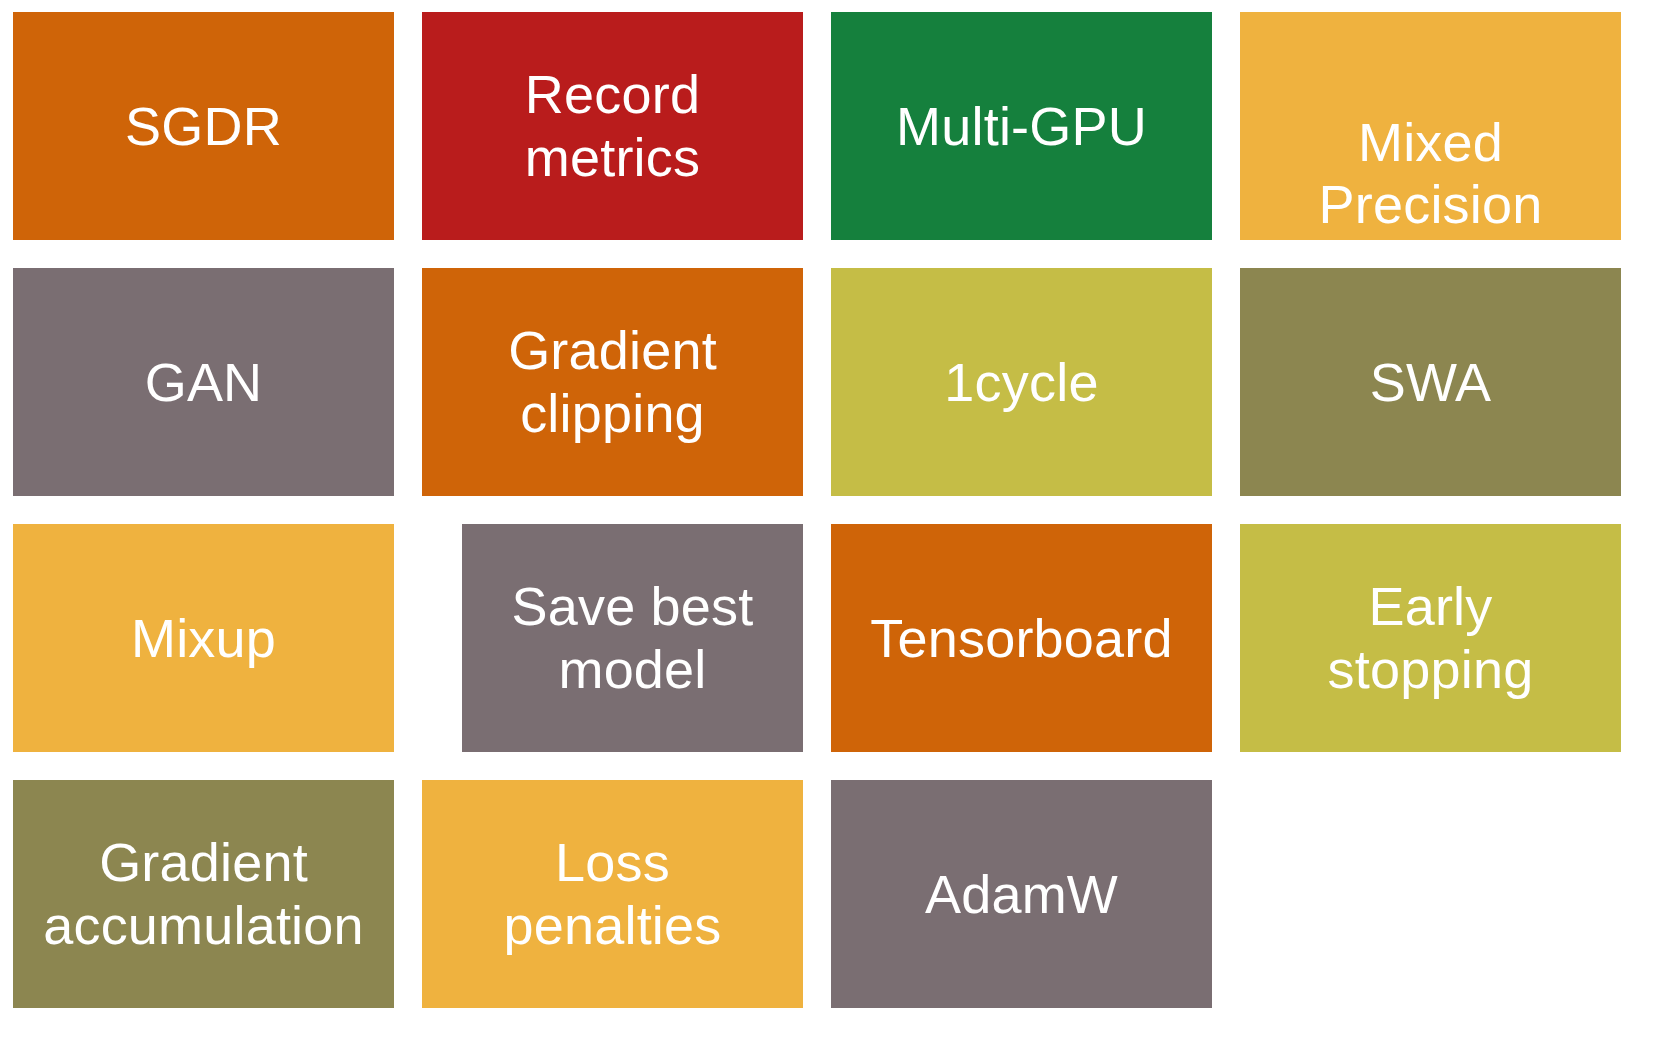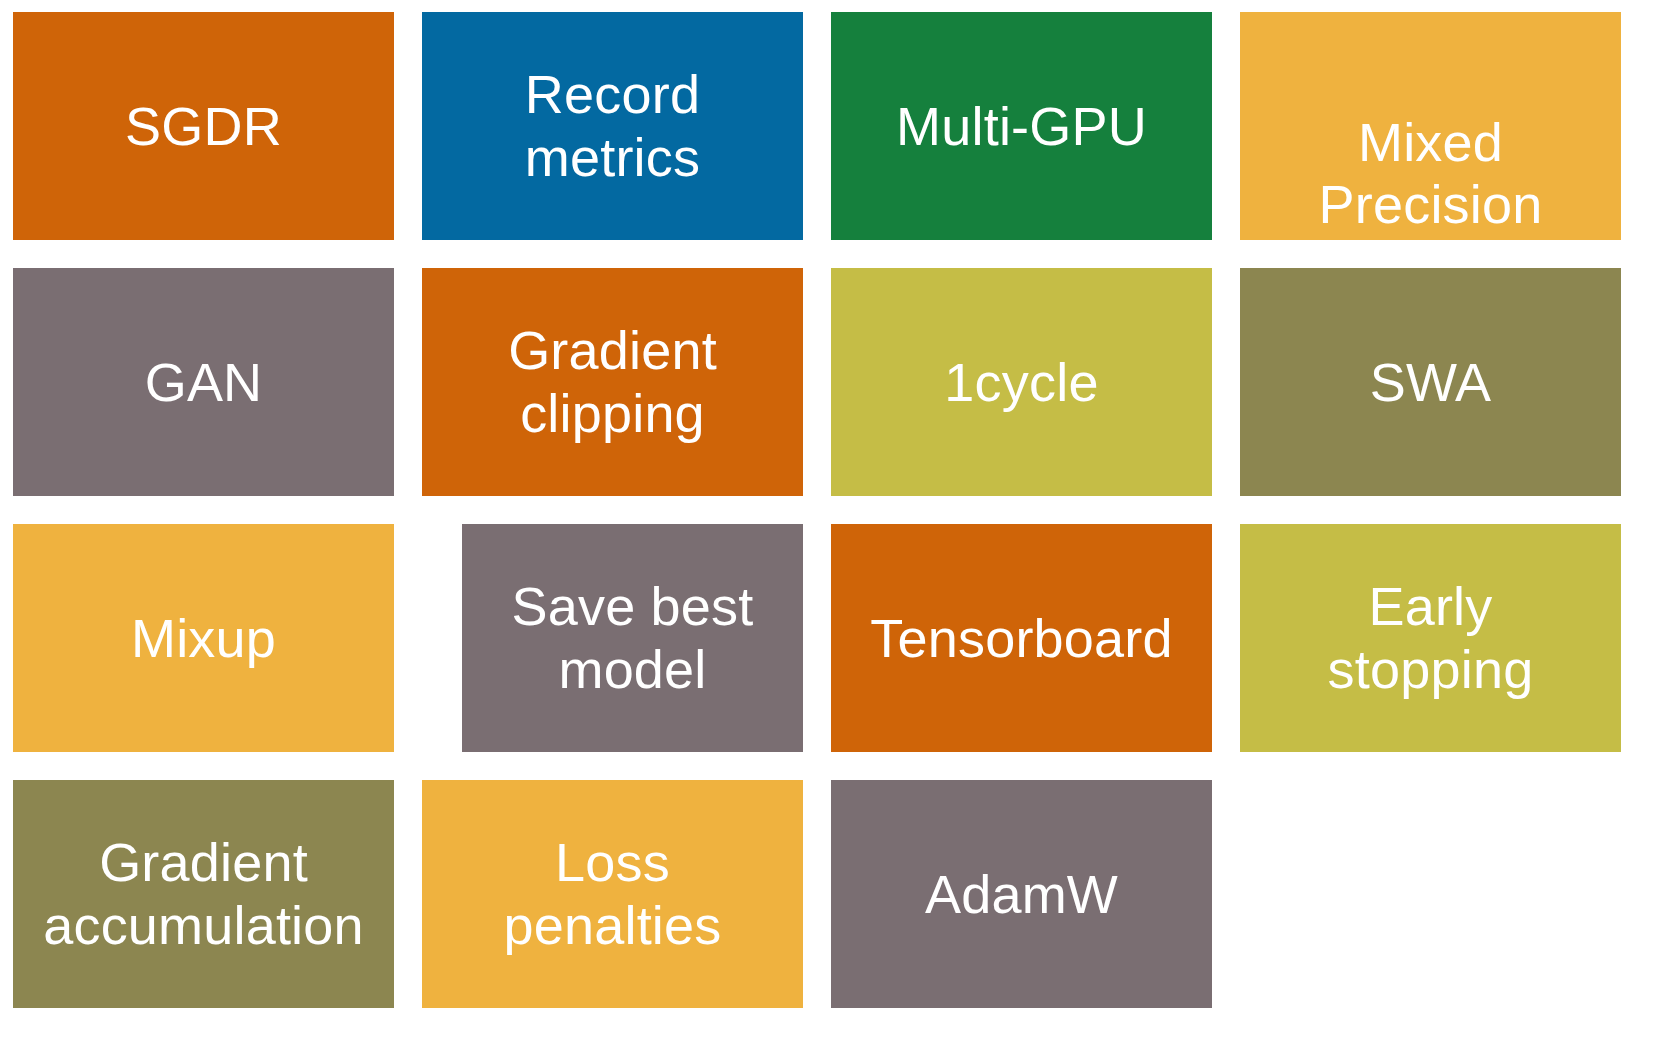--- a/index.html
+++ b/index.html
@@ -50,21 +50,21 @@
     font-size: 54px;
   }
 </style>
 </head>
 <body>
 
 <div id="tile-grid" style="background: rgb(255, 255, 255); grid-template-columns: repeat(4, 381px); grid-template-rows: repeat(4, 228px);">
     <div class="tile" style="background: rgb(207, 100, 8); grid-area: 1 / 1;">
       <span class="tile-label" style="color: rgb(255, 255, 255);">SGDR</span>
     </div>
-    <div class="tile" style="background: #0369a1; grid-area: 1 / 2;">
+    <div class="tile" style="background: #b91c1c; grid-area: 1 / 2;">
       <span class="tile-label two-line" style="color: rgb(255, 255, 255);">Record
 metrics</span>
     </div>
     <div class="tile" style="background: #15803d; grid-area: 1 / 3; text-align: center;">
       <span class="tile-label" style="color: rgb(255, 255, 255);">Multi-GPU</span>
     </div>
     <div class="tile" style="background: rgb(239, 178, 63); grid-area: 1 / 4; align-items: flex-end;">
       <span class="tile-label two-line" style="color: rgb(255, 255, 255);">Mixed
 Precision</span>
     </div>

